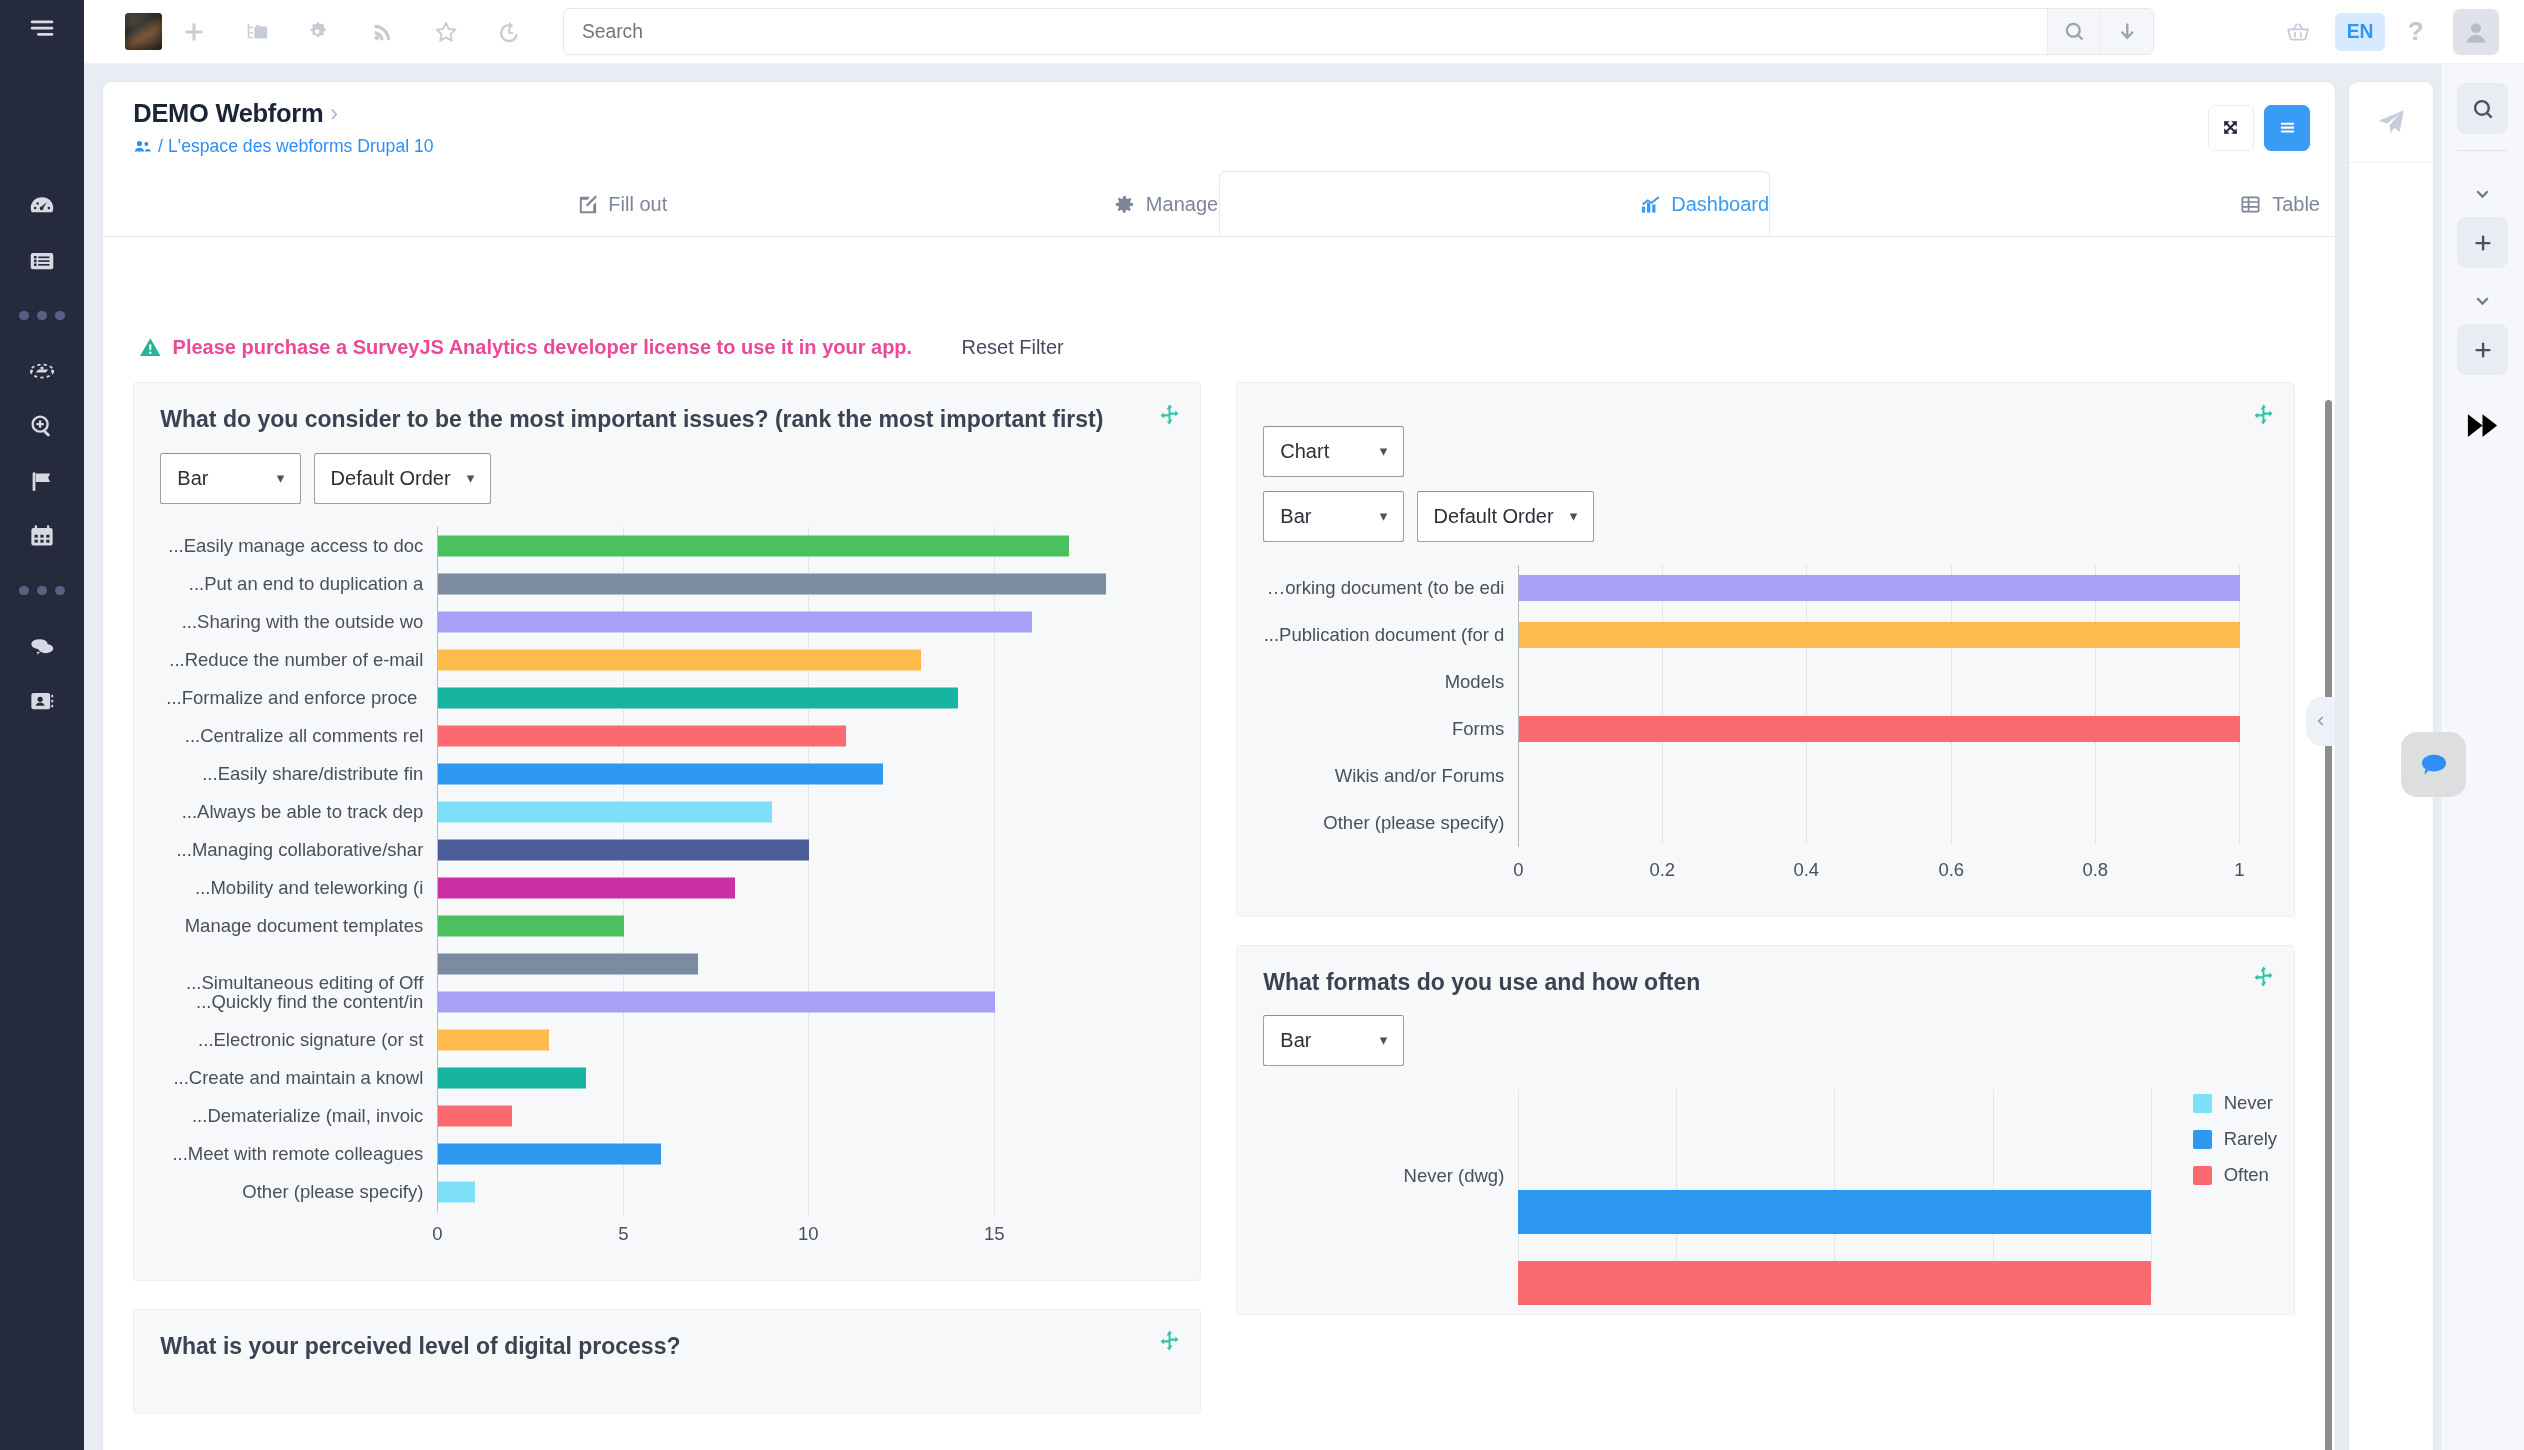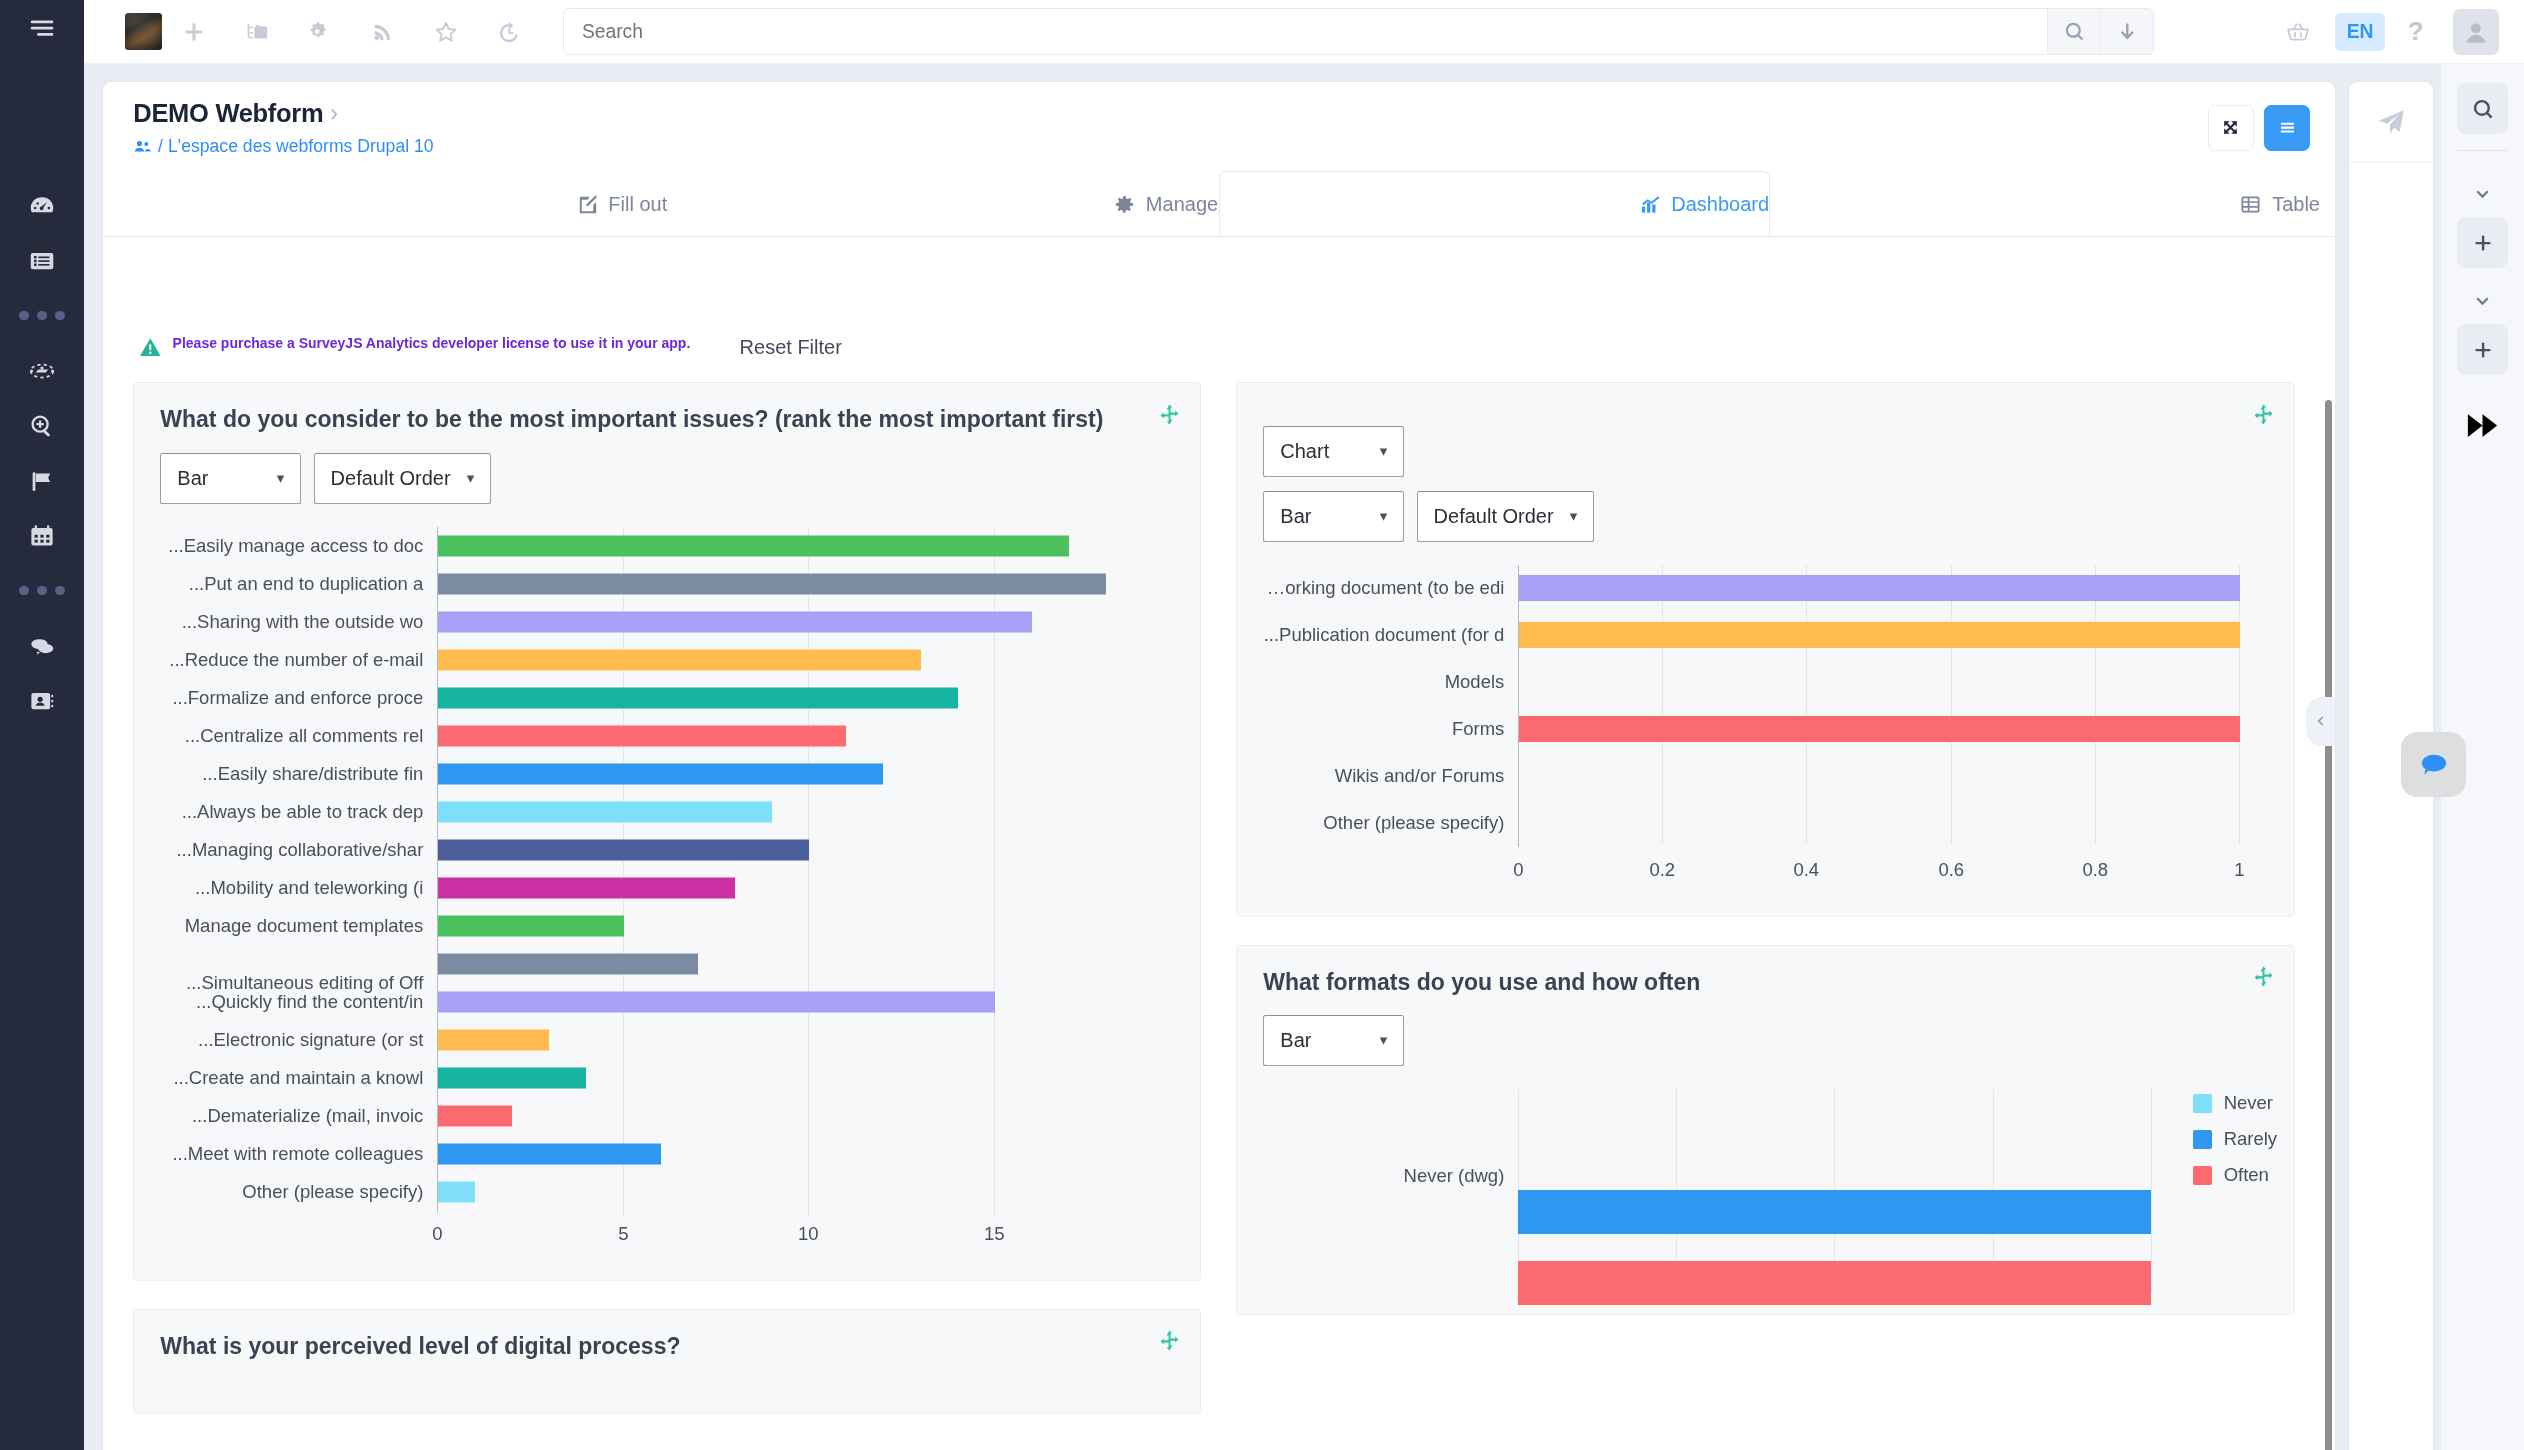--- a/index.html
+++ b/index.html
@@ -80,21 +80,21 @@
   .tabs{display:flex;border-bottom:0.9px solid #e6eaf1;background:#fff;padding:0 14px;}
   .tab{flex:1;display:flex;align-items:center;justify-content:flex-end;gap:9.7px;height:65px;
     font-size:20px;color:#7d8699;cursor:pointer;border:0.9px solid transparent;border-bottom:none;}
   .tab svg{width:23px;height:23px;}
   .tab.active{color:#3a9bf4;border-color:#e6eaf1;border-radius:7px 7px 0 0;background:#fff;
     margin-bottom:-0.9px;}
 
   
   .dash{position:absolute;left:0;right:0;top:234px;bottom:0;overflow:hidden;background:#fff;}
   .notice{display:flex;align-items:center;gap:19.3px;padding:19.3px 35px 8.8px 35px;}
-  .notice-msg{display:flex;align-items:flex-start;gap:9.7px;color:#6d28d9;font-weight:700;font-size:14px;}
+  .notice-msg{display:flex;align-items:flex-end;gap:9.7px;color:#ec4899;font-weight:700;font-size:20px;}
   .notice-msg svg{width:24.6px;height:24.6px;fill:#26b397;}
   .reset-filter{font-size:20px;color:#434a5c;margin-left:30px;cursor:pointer;}
 
   .grid{display:flex;gap:35px;padding:14px 30px 0 30px;}
   .col{display:flex;flex-direction:column;gap:28px;}
   .col-left{width:1068px;}
   .col-right{width:1059px;}
 
   .panel{background:#f7f8f9;border:0.9px solid #edeff2;border-radius:3.5px;position:relative;padding:23px 26px;}
   .panel-title{font-size:23px;font-weight:700;color:#3b4251;padding-right:53px;}
@@ -473,21 +473,21 @@
                       <div class="hbar" style="height: 21px; width: 594px; background: rgb(168, 160, 247);"></div>
                     </div>
                   </div>
                   <div class="hbar-row" style="height: 38px;">
                     <div class="hbar-label" style="width: 277px; text-align: right;">Reduce the number of e-mail...</div>
                     <div class="hbar-plot" style="width: 668px; flex: 0 0 auto;">
                       <div class="hbar" style="height: 21px; width: 483px; background: rgb(255, 187, 77);"></div>
                     </div>
                   </div>
                   <div class="hbar-row" style="height: 38px;">
-                    <div class="hbar-label" style="width: 277px;">Formalize and enforce proce...</div>
+                    <div class="hbar-label" style="width: 277px; text-align: center;">Formalize and enforce proce...</div>
                     <div class="hbar-plot" style="width: 668px; flex: 0 0 auto;">
                       <div class="hbar" style="height: 21px; width: 520px; background: rgb(23, 180, 161);"></div>
                     </div>
                   </div>
                   <div class="hbar-row" style="height: 38px;">
                     <div class="hbar-label" style="width: 277px;">Centralize all comments rel...</div>
                     <div class="hbar-plot" style="width: 668px; flex: 0 0 auto;">
                       <div class="hbar" style="height: 21px; width: 408px; background: rgb(251, 106, 110);"></div>
                     </div>
                   </div>

